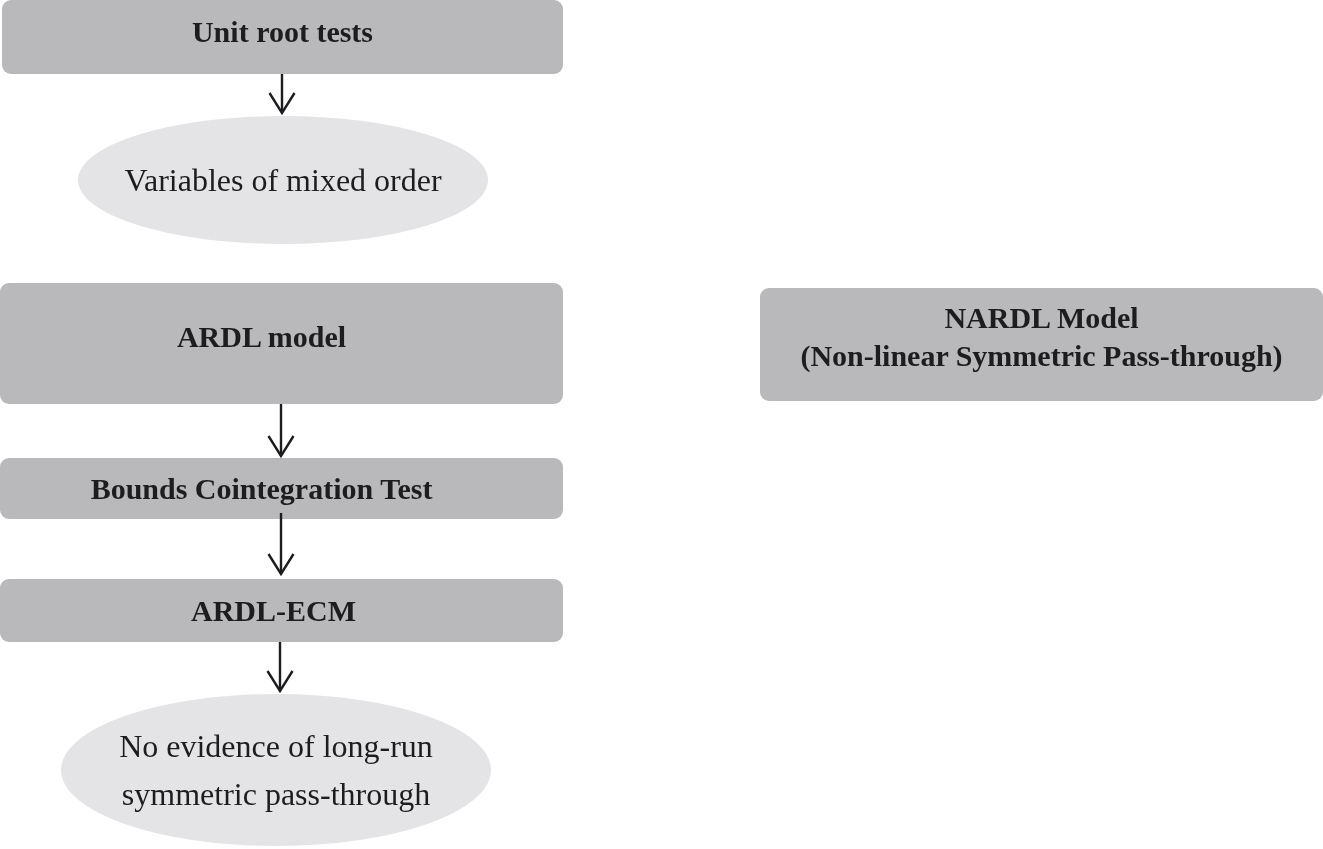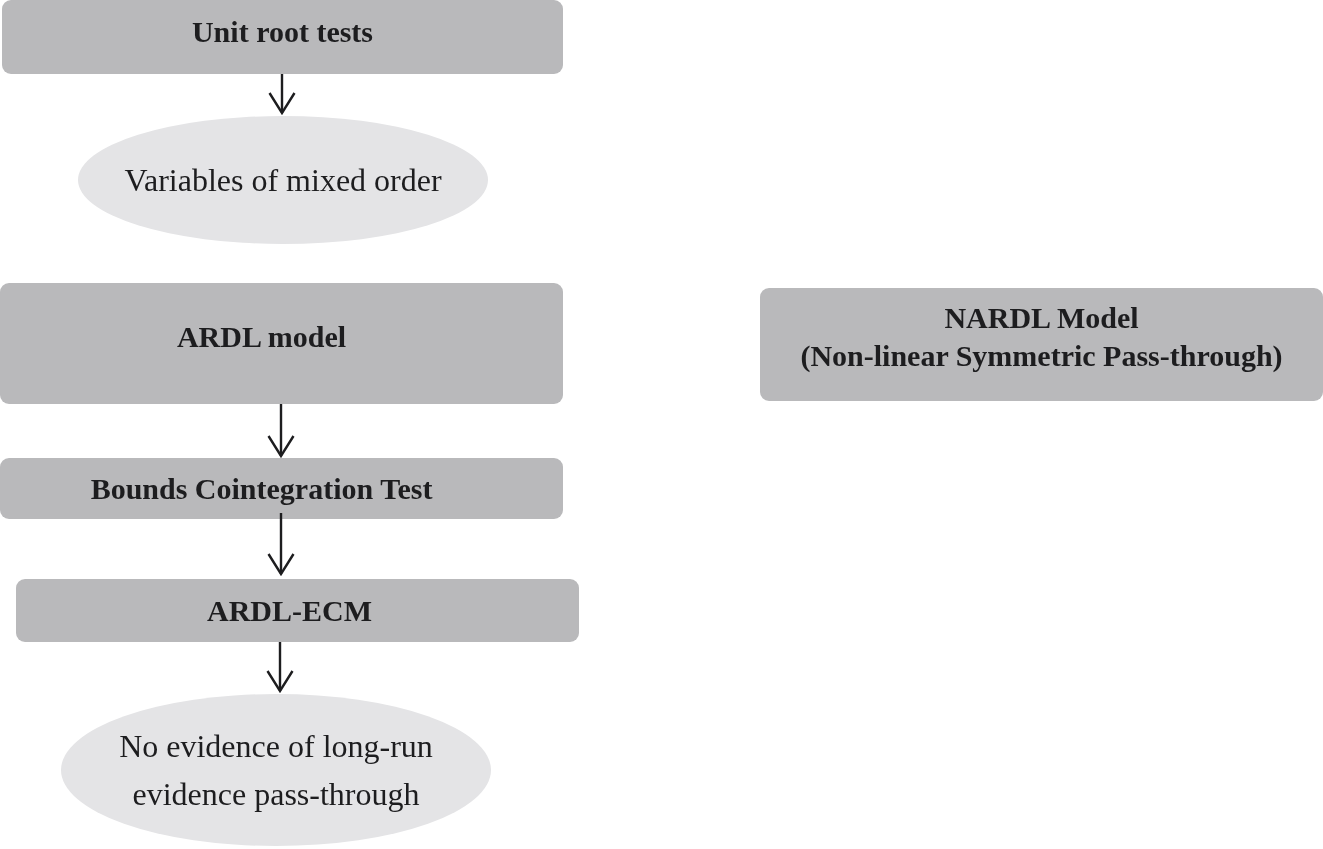--- a/index.html
+++ b/index.html
@@ -54,21 +54,21 @@
     color: var(--arrow);
   }
   
   #unit-root-box   { left: 2px;   top: 0;     width: 561px; height: 74px;  padding-bottom: 10px; }
   #arrow-1         { left: 267px; top: 74px; }
   #mixed-order-el  { left: 78px;  top: 116px; width: 410px; height: 128px; }
   #ardl-box        { left: 0;     top: 283px; width: 563px; height: 121px; padding-right: 40px; padding-bottom: 14px; }
   #arrow-2         { left: 266px; top: 404px; }
   #bounds-box      { left: 0;     top: 458px; width: 563px; height: 61px;  padding-right: 40px; }
   #arrow-3         { left: 266px; top: 513px; }
-  #ecm-box         { left: 0;     top: 579px; width: 563px; height: 63px;  padding-right: 16px; margin-left: 16px; }
+  #ecm-box         { left: 0;     top: 579px; width: 563px; height: 63px;  padding-right: 16px; }
   #arrow-4         { left: 265px; top: 642px; }
   #no-evidence-el  { left: 61px;  top: 694px; width: 430px; height: 152px; gap: 12px; }
   #nardl-box       { left: 760px; top: 288px; width: 563px; height: 113px; padding-bottom: 16px; }
 </style>
 </head>
 <body>
 
 <div class="canvas">
 
   <div class="box" id="unit-root-box">
@@ -108,21 +108,21 @@
     <span>ARDL-ECM</span>
   </div>
 
   <svg class="arrow" id="arrow-4" width="30" height="51" viewBox="0 0 30 51">
     <line x1="15" y1="0" x2="15" y2="49" stroke="currentColor" stroke-width="2.4"></line>
     <polyline points="2.5,29 15,49 27.5,29" fill="none" stroke="currentColor" stroke-width="2.4"></polyline>
   </svg>
 
   <div class="ellipse" id="no-evidence-el">
     <span>No evidence of long-run</span>
-    <span>evidence pass-through</span>
+    <span>symmetric pass-through</span>
   </div>
 
   <div class="box" id="nardl-box">
     <span class="lines">
       <span>NARDL Model</span>
       <span>(Non-linear Symmetric Pass-through)</span>
     </span>
   </div>
 
 </div>

